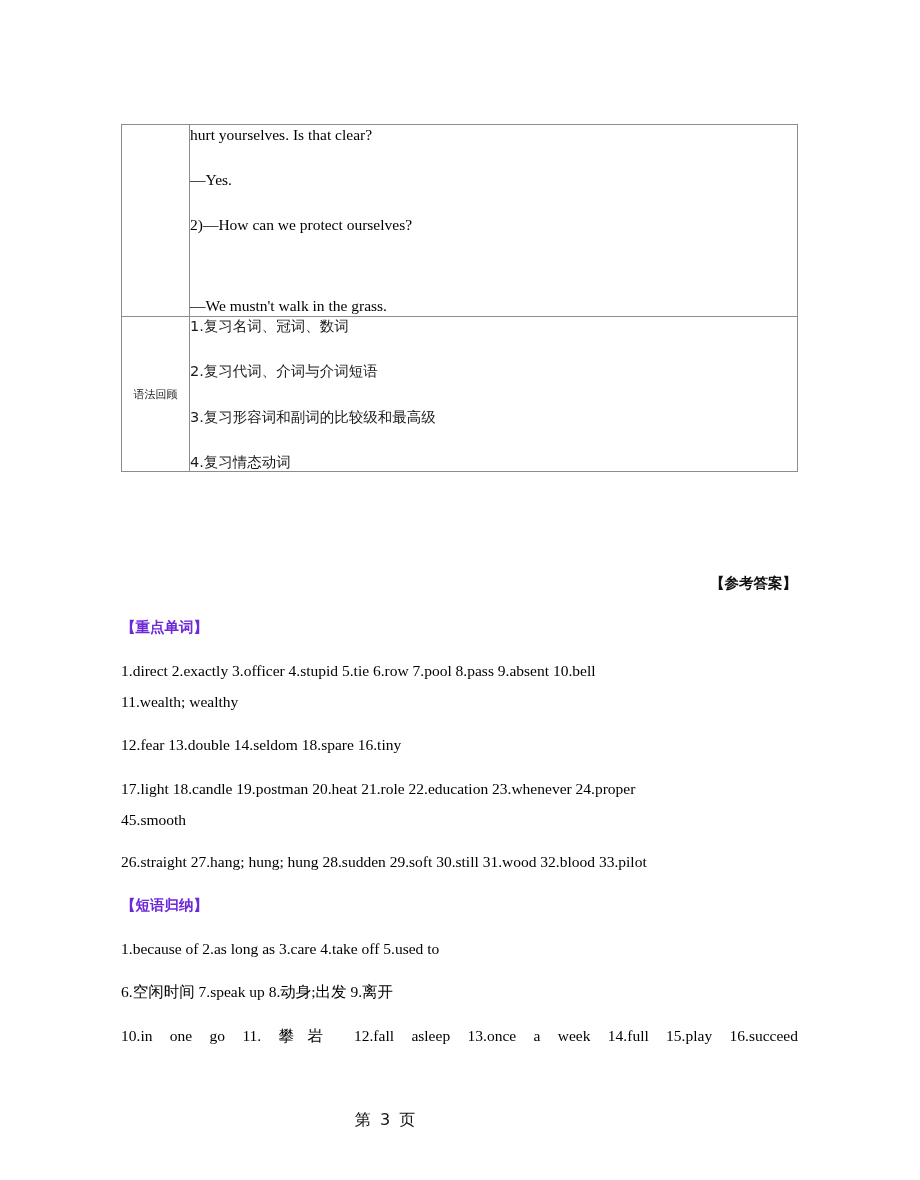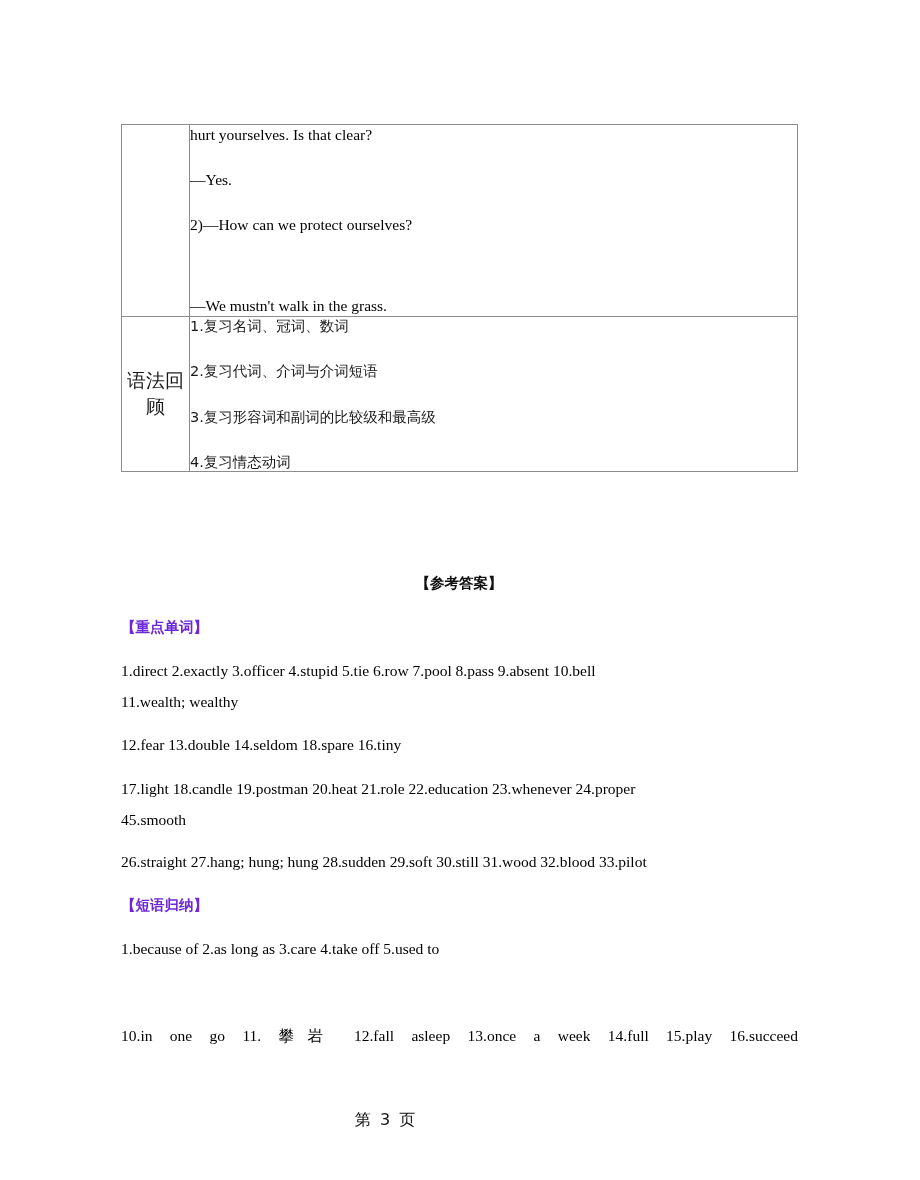--- a/index.html
+++ b/index.html
@@ -36,21 +36,21 @@
     border: 1px solid #8c8c8c;
     vertical-align: middle;
     padding: 0;
   }
   .col-label { width: 68px; }
   .col-body  { width: 608px; }
 
   .label-cell {
     text-align: center;
     font-family: "DejaVu Sans", "Liberation Sans", sans-serif;
-    font-size: 19px;
+    font-size: 11px;
     color: #1a1a1a;
     letter-spacing: 0px;
     padding: 2px 2px;
   }
 
   .body-cell {
     padding: 14px 0 14px 10px;
   }
   .body-cell .ln {
     font-size: 15.5px;
@@ -151,31 +151,32 @@
         <td class="gram-cell">
           <p class="gln">1.复习名词、冠词、数词</p>
           <p class="gln">2.复习代词、介词与介词短语</p>
           <p class="gln">3.复习形容词和副词的比较级和最高级</p>
           <p class="gln">4.复习情态动词</p>
         </td>
       </tr>
     </tbody>
   </table>
 
-  <div class="centered-heading" style="top:542px;">【参考答案】</div>
+  <div class="centered-heading" style="top:542px;text-align:right;">【参考答案】</div>
 
   <div class="cjk-heading" style="top:586px;">【重点单词】</div>
 
   <div class="txt-line" style="top:630px;">1.direct   2.exactly   3.officer   4.stupid   5.tie   6.row   7.pool   8.pass   9.absent   10.bell</div>
   <div class="txt-line" style="top:661px;">11.wealth; wealthy</div>
   <div class="txt-line" style="top:704px;">12.fear   13.double   14.seldom   18.spare   16.tiny</div>
   <div class="txt-line" style="top:748px;">17.light   18.candle   19.postman   20.heat   21.role   22.education   23.whenever   24.proper</div>
   <div class="txt-line" style="top:779px;">45.smooth</div>
   <div class="txt-line" style="top:821px;">26.straight   27.hang; hung; hung   28.sudden   29.soft   30.still   31.wood   32.blood   33.pilot</div>
 
   <div class="cjk-heading" style="top:864px;">【短语归纳】</div>
 
   <div class="txt-line" style="top:908px;">1.because of   2.as long as   3.care   4.take off   5.used to</div>
+  <div class="txt-line" style="top:951px;">6.空闲时间   7.speak up   8.动身;出发   9.离开</div>
   <div class="txt-line justified" style="top:995px;">10.in one go   11. 攀岩   12.fall asleep   13.once a week   14.full   15.play   16.succeed</div>
 
   <div class="footer" style="top:1078px;">第 3 页</div>
 
 </div>
 
 </body></html>

